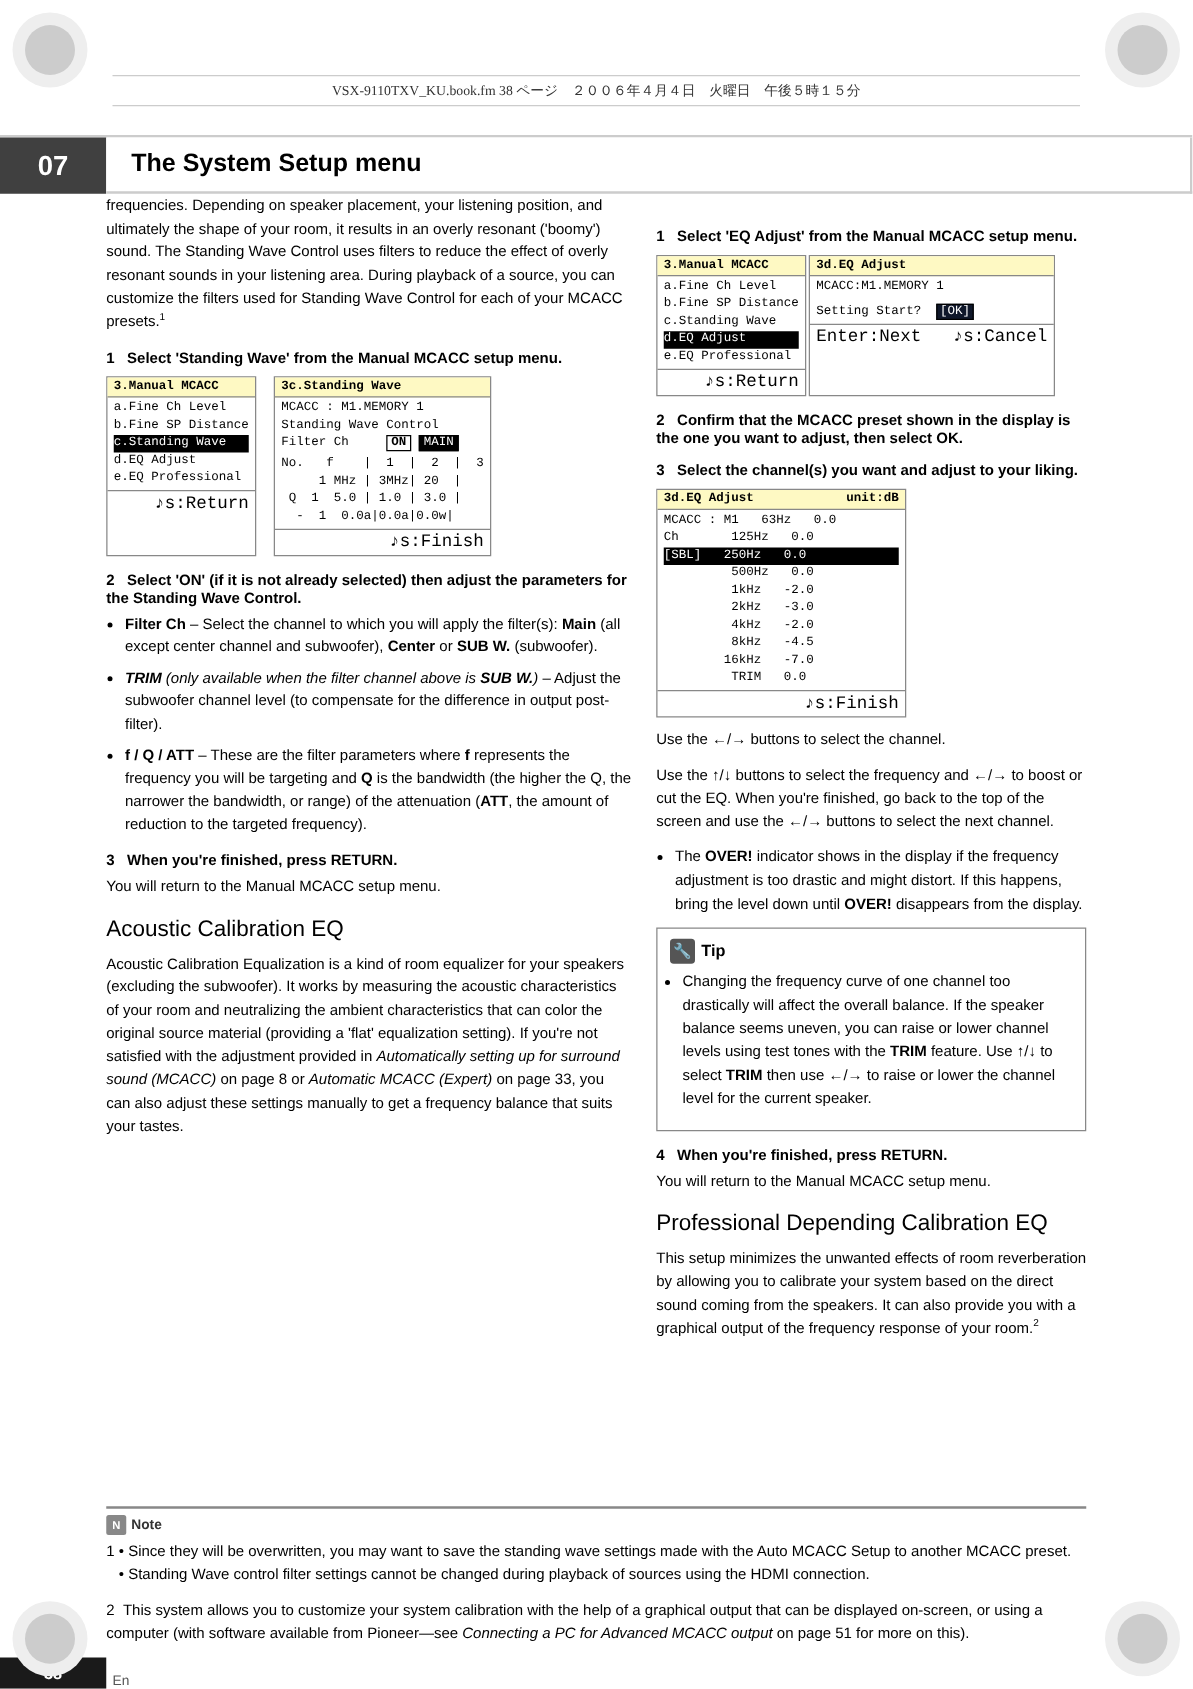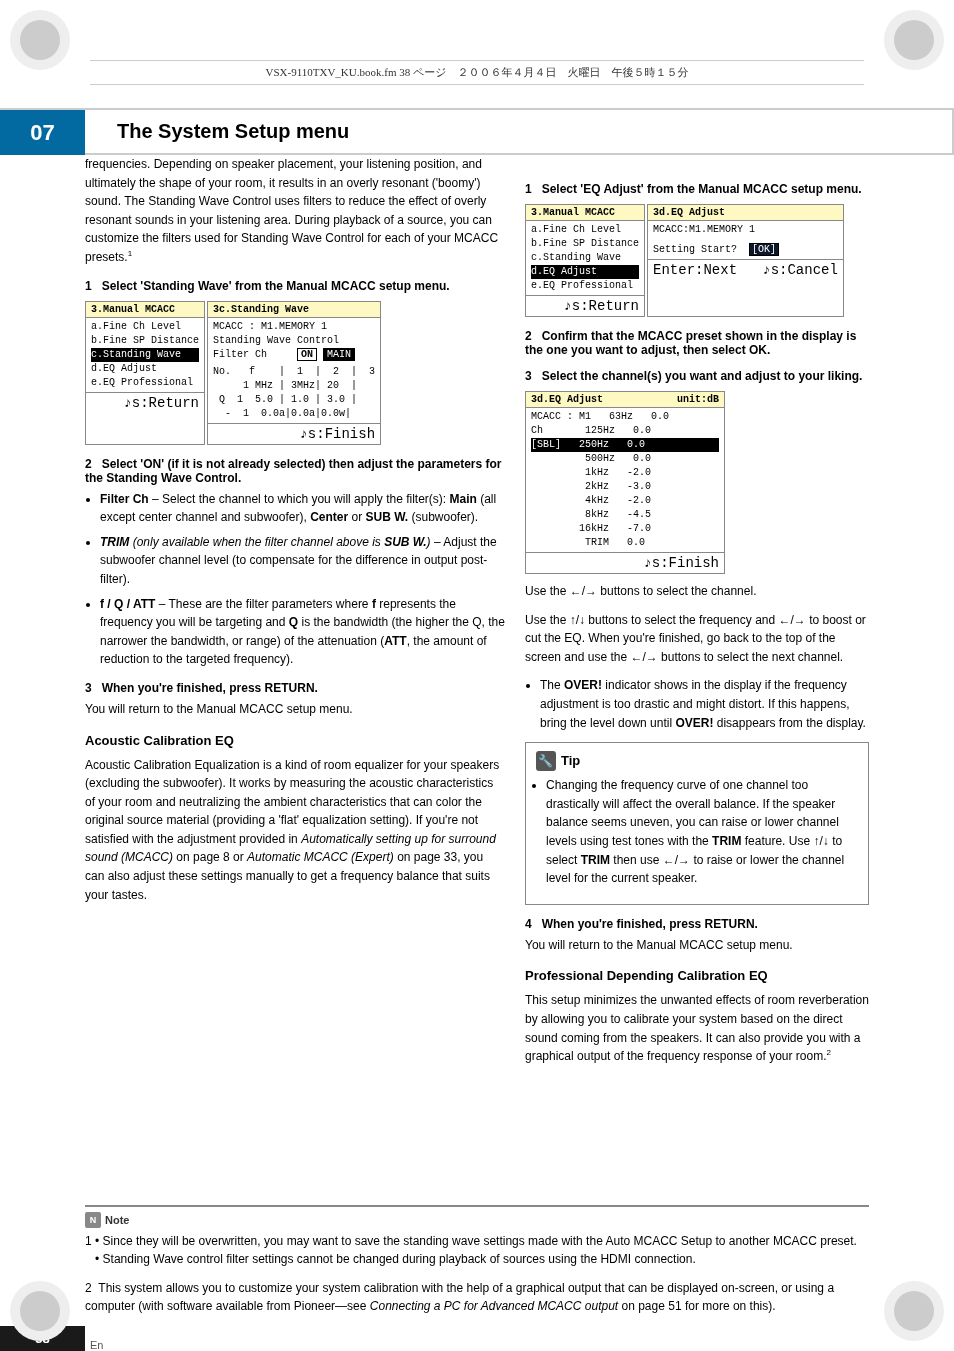--- a/index.html
+++ b/index.html
@@ -48,21 +48,21 @@
       font-family: Liberation Serif, serif;
     }
 
     
     .chapter-tab {
       position: absolute;
       top: 110px;
       left: 0;
       width: 85px;
       height: 45px;
-      background: #0369a1;
+      background: #404040;
       color: #fff;
       font-size: 22px;
       font-weight: bold;
       display: flex;
       align-items: center;
       justify-content: center;
       border-bottom-right-radius: 0px;
     }
 
     
@@ -71,21 +71,21 @@
       top: 110px;
       left: 85px;
       right: 0;
       height: 45px;
       background: #fff;
       border: 2px solid #ccc;
       border-left: none;
       border-top: none;
       display: flex;
       align-items: center;
-      padding-left: 32px;
+      padding-left: 20px;
     }
     .chapter-title-box span {
       font-size: 20px;
       font-weight: bold;
       color: #000;
     }
 
     
     .meta-line {
       position: absolute;
@@ -126,22 +126,22 @@
     }
 
     .body-text {
       font-size: 12px;
       line-height: 1.55;
       color: #000;
       margin-bottom: 10px;
     }
 
     .section-heading {
-      font-size: 13px;
-      font-weight: bold;
+      font-size: 18px;
+      font-weight: normal;
       margin-bottom: 8px;
       margin-top: 14px;
     }
 
     
     .bullet-list {
       margin-left: 15px;
       margin-bottom: 8px;
     }
     .bullet-list li {
@@ -335,21 +335,21 @@
         <div class="s-title">3.Manual MCACC</div>
         <div class="s-body">
           <div class="s-row">a.Fine Ch Level</div>
           <div class="s-row">b.Fine SP Distance</div>
           <div class="s-row sel">c.Standing Wave</div>
           <div class="s-row">d.EQ Adjust</div>
           <div class="s-row">e.EQ Professional</div>
         </div>
         <div class="s-footer">♪s:Return</div>
       </div>
-      <div class="screen-unit" style="min-width:165px;">
+      <div class="screen-unit" style="min-width:165px;margin-left:12px;">
         <div class="s-title">3c.Standing Wave</div>
         <div class="s-body">
           <div class="s-row">MCACC : M1.MEMORY 1</div>
           <div class="s-row">Standing Wave Control</div>
           <div class="s-row">Filter Ch &nbsp;&nbsp;&nbsp; <span style="border:1px solid #000;padding:0 3px;font-weight:bold;">ON</span> <span style="border:1px solid #000;padding:0 3px;background:#000;color:#fff;">MAIN</span></div>
           <div class="s-row" style="margin-top:3px;">No. &nbsp; f &nbsp;&nbsp; | &nbsp;1 &nbsp;|&nbsp; 2 &nbsp;|&nbsp; 3</div>
           <div class="s-row">&nbsp;&nbsp;&nbsp;&nbsp; 1 MHz | 3MHz| 20 &nbsp;|</div>
           <div class="s-row">&nbsp;Q &nbsp;1 &nbsp;5.0 | 1.0 | 3.0 |</div>
           <div class="s-row">&nbsp; -&nbsp; 1&nbsp; 0.0a|0.0a|0.0w|</div>
         </div>

